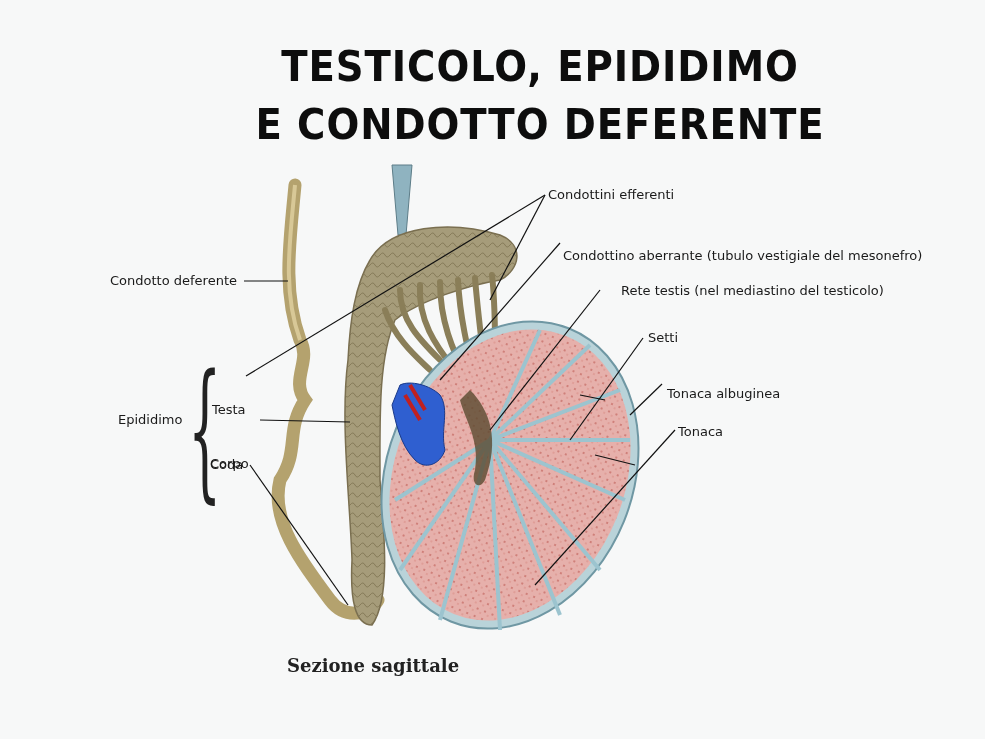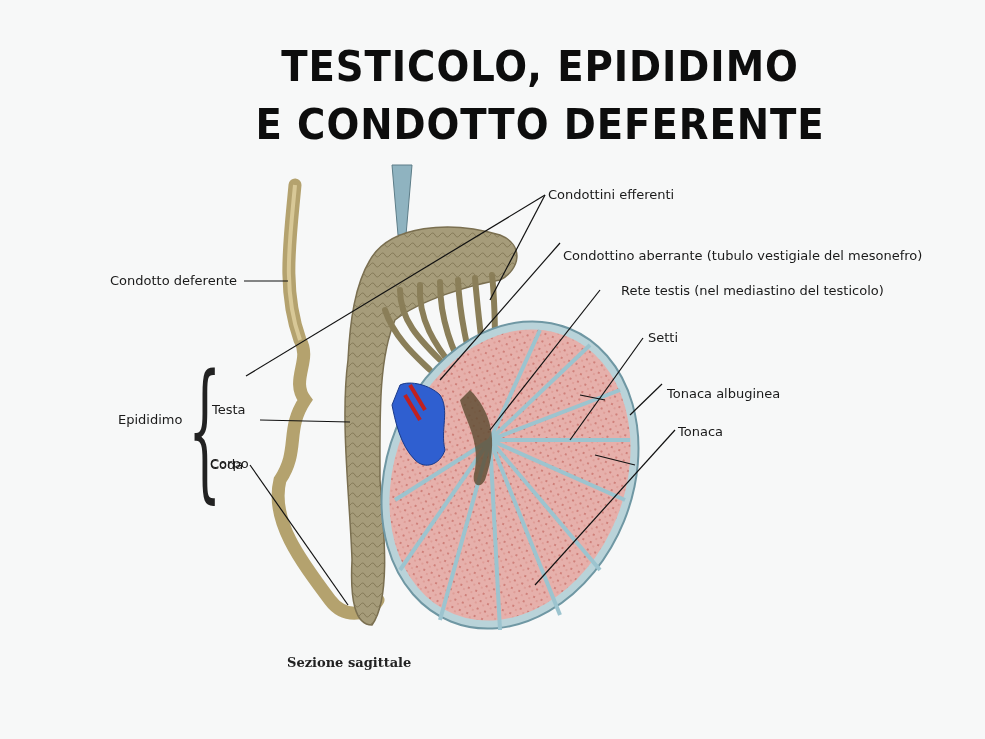--- a/index.html
+++ b/index.html
@@ -1,21 +1,21 @@
 <!DOCTYPE html>
 <html><head>
 <meta charset="utf-8">
 <style>
   html, body { margin:0; padding:0; }
   body { width:985px; height:739px; background:#f7f8f8; position:relative; overflow:hidden; font-family:"DejaVu Sans", sans-serif; }
   .title { position:absolute; left:230px; width:620px; text-align:center; font-family:"DejaVu Sans", sans-serif; font-weight:bold; color:#0d0d0d; letter-spacing:1px; }
   .t1 { top:42px; font-size:42px; transform:scaleX(0.92); transform-origin:center; }
   .t2 { top:100px; font-size:42px; transform:scaleX(0.92); transform-origin:center; }
   .lbl { position:absolute; font-size:13px; color:#1a1a1a; white-space:nowrap; font-family:"DejaVu Sans", sans-serif; }
-  .caption { position:absolute; left:287px; top:655px; font-size:13px; font-weight:bold; color:#222; font-family:"DejaVu Serif", serif; }
+  .caption { position:absolute; left:287px; top:655px; font-size:18px; font-weight:bold; color:#222; font-family:"DejaVu Serif", serif; }
   svg.art { position:absolute; left:0; top:0; }
   .brace { position:absolute; left:188px; top:355px; font-size:150px; line-height:1; color:#222; font-family:"DejaVu Serif", serif; transform:scaleX(0.35); transform-origin:left top; }
 </style>
 </head>
 <body>
 
 <div class="title t1">TESTICOLO, EPIDIDIMO</div>
 <div class="title t2">E CONDOTTO DEFERENTE</div>
 
 <svg class="art" width="985" height="739" viewBox="0 0 985 739">

